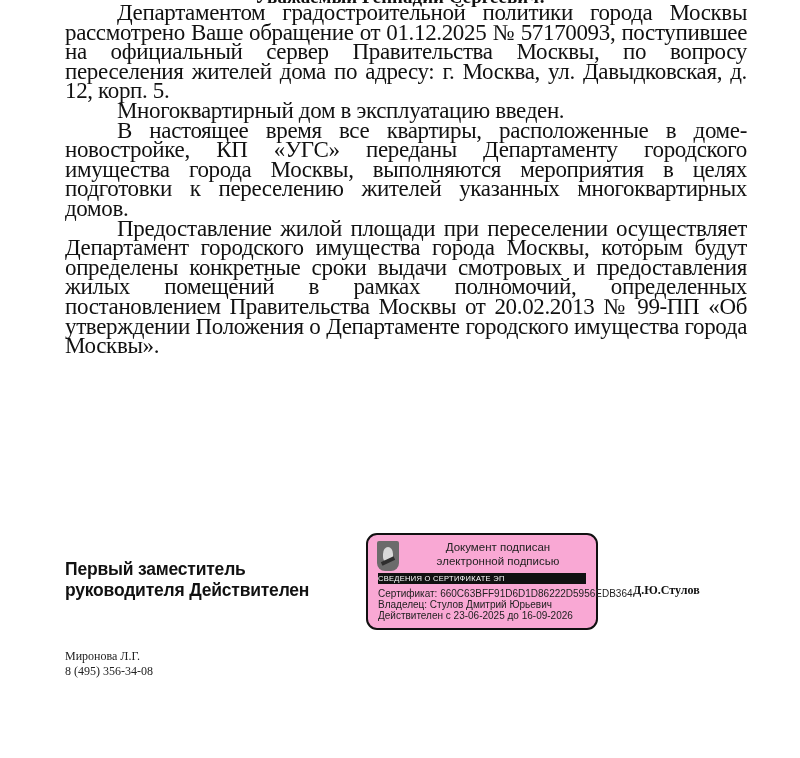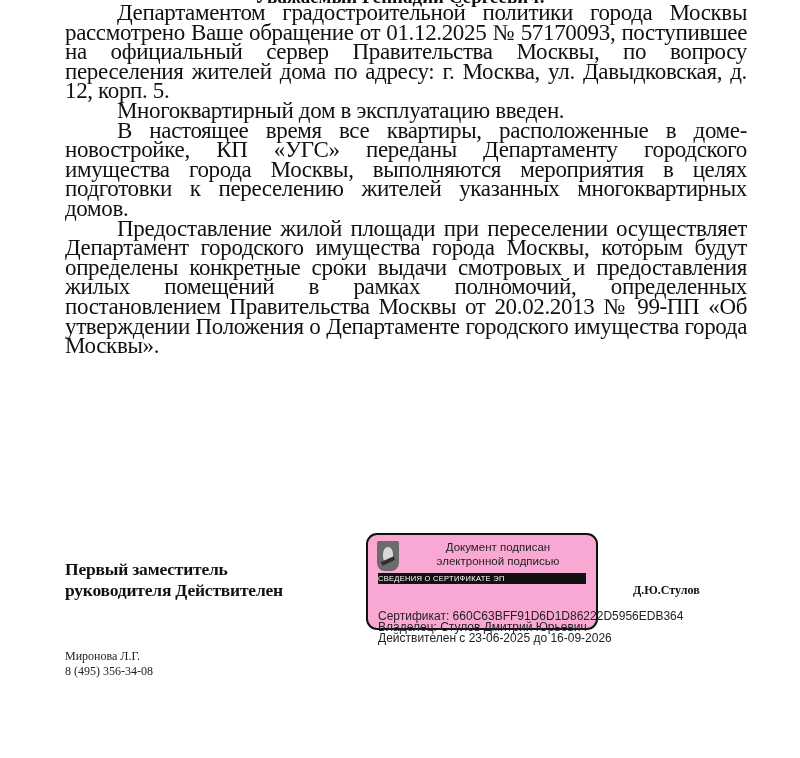--- a/index.html
+++ b/index.html
@@ -11,21 +11,21 @@
     color: #111; white-space: nowrap;
   }
   .body-text {
     position: absolute; left: 65px; top: 3px; width: 682px;
     font-family: "Liberation Serif", serif; font-size: 23px; line-height: 19.6px;
     text-align: justify; letter-spacing: -0.35px; word-spacing: 0px;
   }
   .body-text p { margin: 0; text-indent: 52px; }
   .signer-title {
     position: absolute; left: 65px; top: 559px;
-    font-family: Liberation Serif, serif; font-weight: bold; font-size: 17.5px; line-height: 21px;
+    font-family: Liberation Sans, sans-serif; font-weight: bold; font-size: 17.5px; line-height: 21px;
     letter-spacing: -0.2px;
   }
   .signer-name {
     position: absolute; left: 633px; top: 580px;
     font-family: "Liberation Serif", serif; font-weight: bold; font-size: 12px; line-height: 21px;
   }
   .stamp {
     position: absolute; left: 366px; top: 533px; width: 232px; height: 97px;
     border: 2px solid #111; border-radius: 11px; box-sizing: border-box; background: #f9a8d4;
     font-family: "Liberation Sans", sans-serif;
@@ -45,23 +45,22 @@
   .stamp .stamp-title {
     position: absolute; left: 40px; top: 5px; width: 180px; text-align: center;
     font-size: 11.5px; line-height: 14px; color: #222;
   }
   .stamp .cert-bar {
     position: absolute; left: 10px; top: 38px; width: 208px; height: 11px;
     background: #111; color: #fff; font-size: 7.5px; line-height: 11px; 
     letter-spacing: 0.3px;
   }
   .stamp .cert-lines {
-    position: absolute; left: 10px; top: 53px; font-size: 12px; line-height: 11px; color: #222;
+    position: absolute; left: 10px; top: 53px; font-size: 10px; line-height: 11px; color: #222;
     white-space: nowrap;
-    margin-top: 23px;
   }
   .executor {
     position: absolute; left: 65px; top: 649px;
     font-family: "Liberation Serif", serif; font-size: 12px; line-height: 15px; color: #222;
   }
 </style>
 </head>
 <body>
 
 <div class="page">

